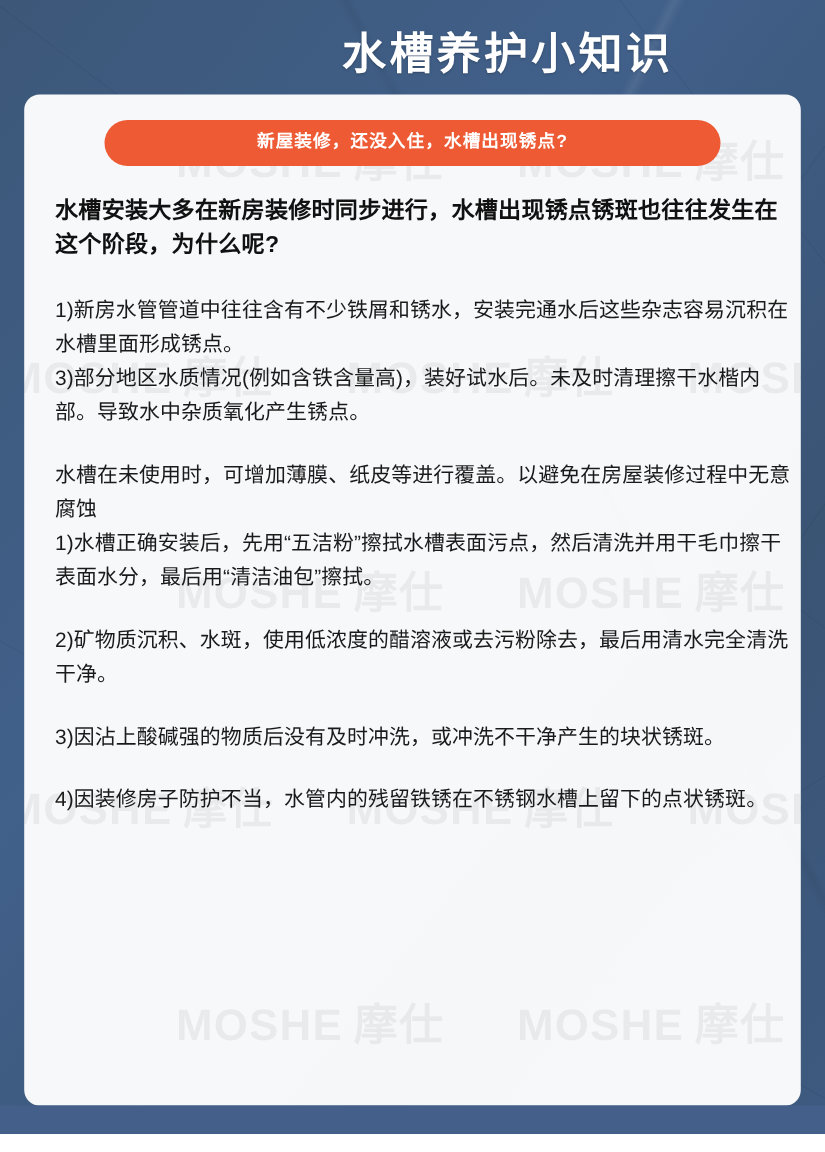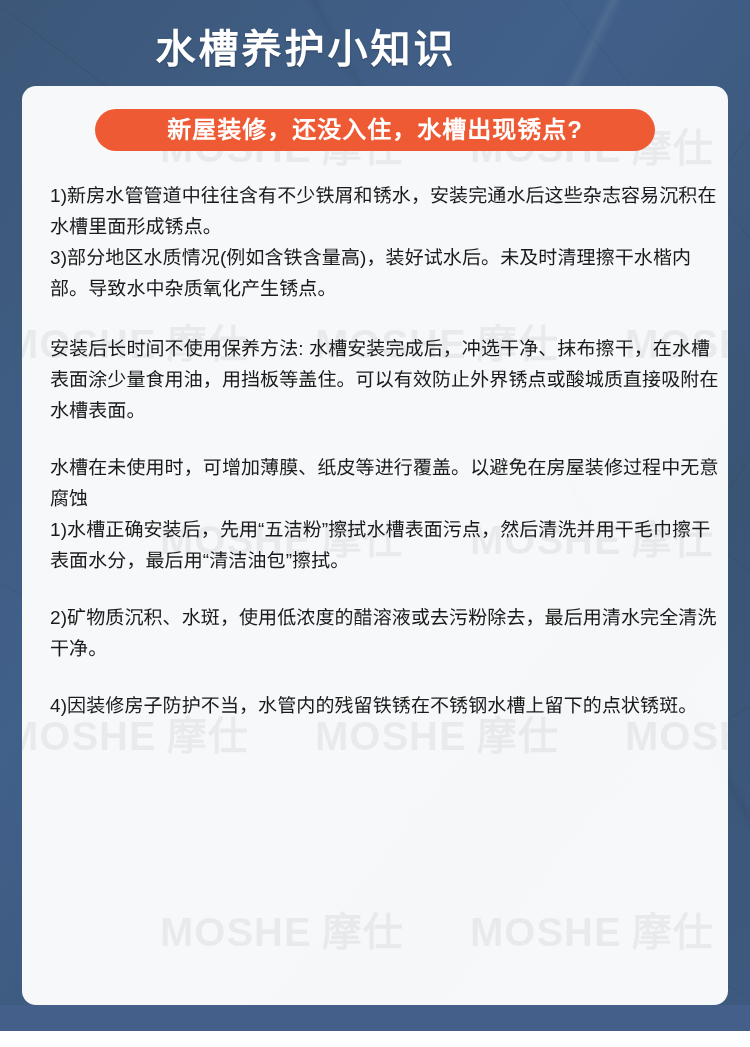--- a/index.html
+++ b/index.html
@@ -73,21 +73,21 @@
 
   
   .header {
     position: absolute;
     left: 0; top: 0;
     width: 612px;
     height: 92px;
     z-index: 4;
     display: flex;
     align-items: center;
-    justify-content: center;
+    justify-content: flex-end;
   }
   .header-title {
     color: #ffffff;
     font-size: 40px;
     font-weight: 700;
     letter-spacing: 3px;
     text-shadow: 0 1px 2px rgba(0,0,0,.25);
   }
 
   
@@ -121,21 +121,21 @@
   
   .pill {
     display: block;
     margin: 15px auto;
     width: 560px;
     height: 42px;
     line-height: 42px;
     border-radius: 21px;
     background: #ee5a34;
     color: #ffffff;
-    font-size: 24px;
+    font-size: 16px;
     font-weight: 700;
     text-align: center;
     letter-spacing: 1px;
     border: none;
     padding: 0;
     font-family: inherit;
   }
   .pill-1 { margin-top: 23px; }
   .pill-2 { margin-top: 8px; }
 
@@ -211,35 +211,36 @@
         <div class="wm" style="left: 625px; top: 716px;"><span>MOSHE</span></div>
         <div class="wm" style="left: -150px; top: 912px;"><span class="wm-cn">摩仕</span></div>
         <div class="wm" style="left: 160px; top: 912px;"><span>MOSHE</span><span class="wm-cn">摩仕</span></div>
         <div class="wm" style="left: 470px; top: 912px;"><span>MOSHE</span><span class="wm-cn">摩仕</span></div>
       </div>
 
     <div class="card-inner">
 
       <div class="pill pill-1">新屋装修，还没入住，水槽出现锈点?</div>
 
+      <p class="lead">水槽安装大多在新房装修时同步进行，水槽出现锈点锈斑也往往发生在这个阶段，为什么呢?</p>
 
       <p class="para gap-lg">1)新房水管管道中往往含有不少铁屑和锈水，安装完通水后这些杂志容易沉积在水槽里面形成锈点。</p>
 
 
       <p class="para tight">3)部分地区水质情况(例如含铁含量高)，装好试水后。未及时清理擦干水楷内部。导致水中杂质氧化产生锈点。</p>
 
-      <p class="para gap-lg">安装后长时间不使用保养方法: 水槽安装完成后，冲选干净、抹布擦干，在水槽表面涂少量食用油，用挡板等盖住。可以有效防止外界锈点或酸城质直接吸附在水槽表面。</p>
 
 
       <p class="para gap-md">水槽在未使用时，可增加薄膜、纸皮等进行覆盖。以避免在房屋装修过程中无意腐蚀</p>
 
       <p class="para tight">1)水槽正确安装后，先用“五洁粉”擦拭水槽表面污点，然后清洗并用干毛巾擦干表面水分，最后用“清洁油包”擦拭。</p>
 
       <p class="para gap-md">2)矿物质沉积、水斑，使用低浓度的醋溶液或去污粉除去，最后用清水完全清洗干净。</p>
 
+      <p class="para gap-md">3)因沾上酸碱强的物质后没有及时冲洗，或冲洗不干净产生的块状锈斑。</p>
 
 
       <p class="para gap-md">4)因装修房子防护不当，水管内的残留铁锈在不锈钢水槽上留下的点状锈斑。</p>
 
     </div>
   </div>
 
   <div class="footer-band"></div>
   <div class="footer-white"></div>
 

